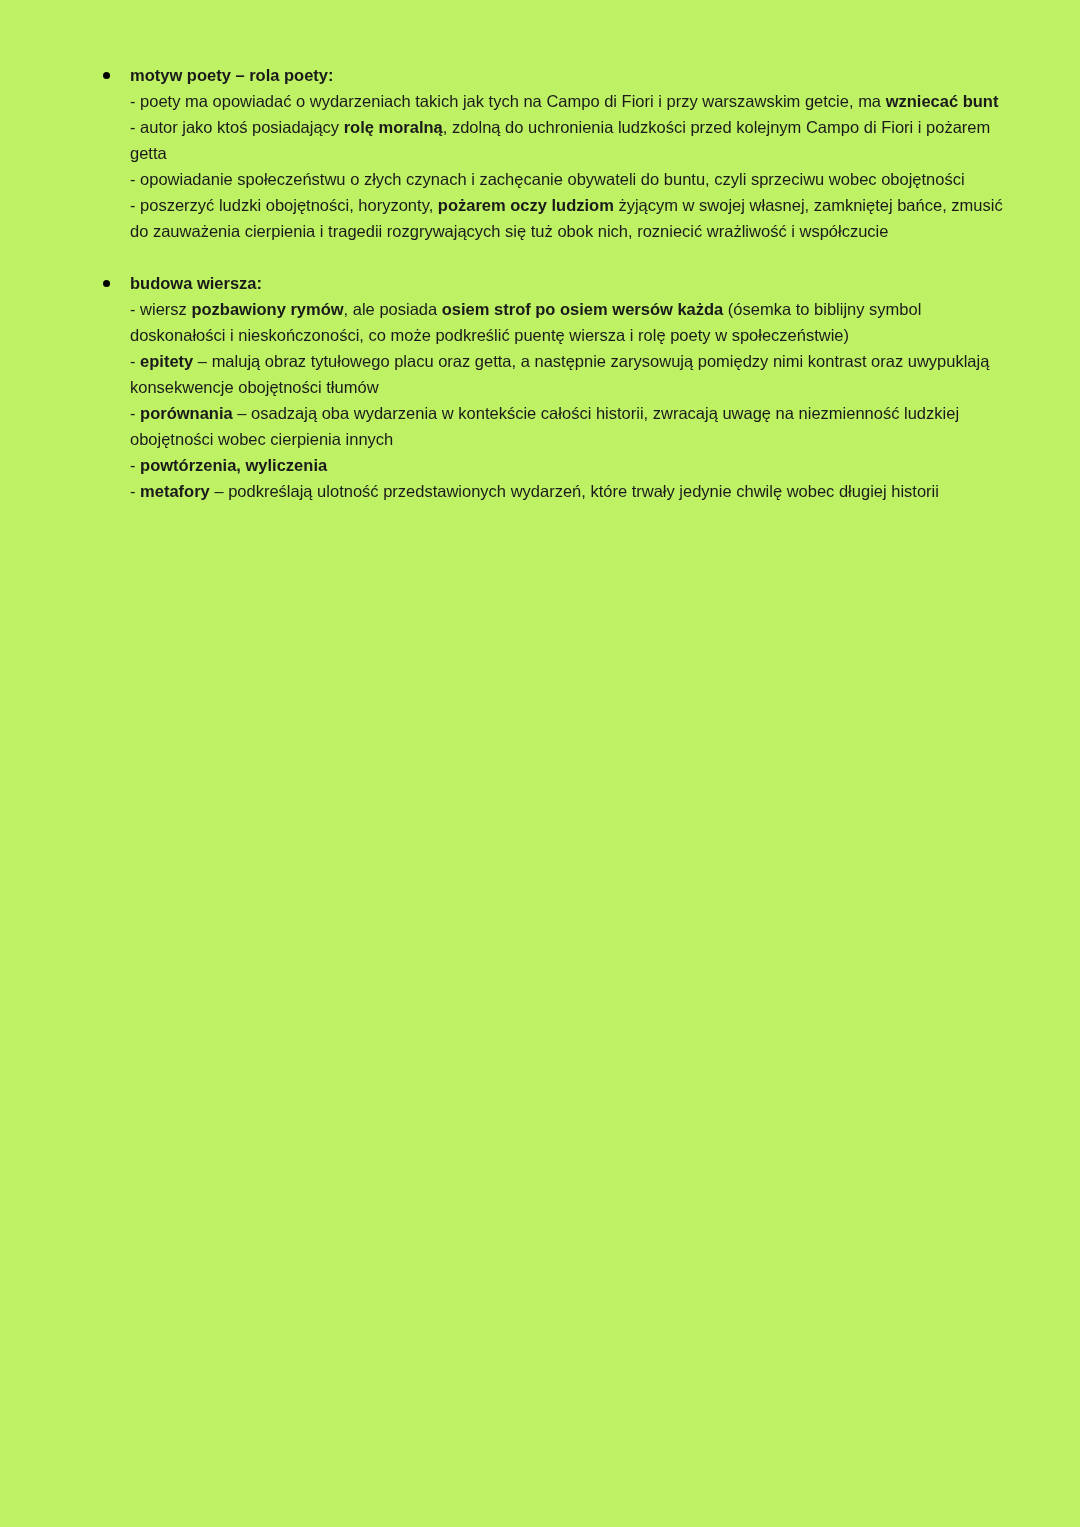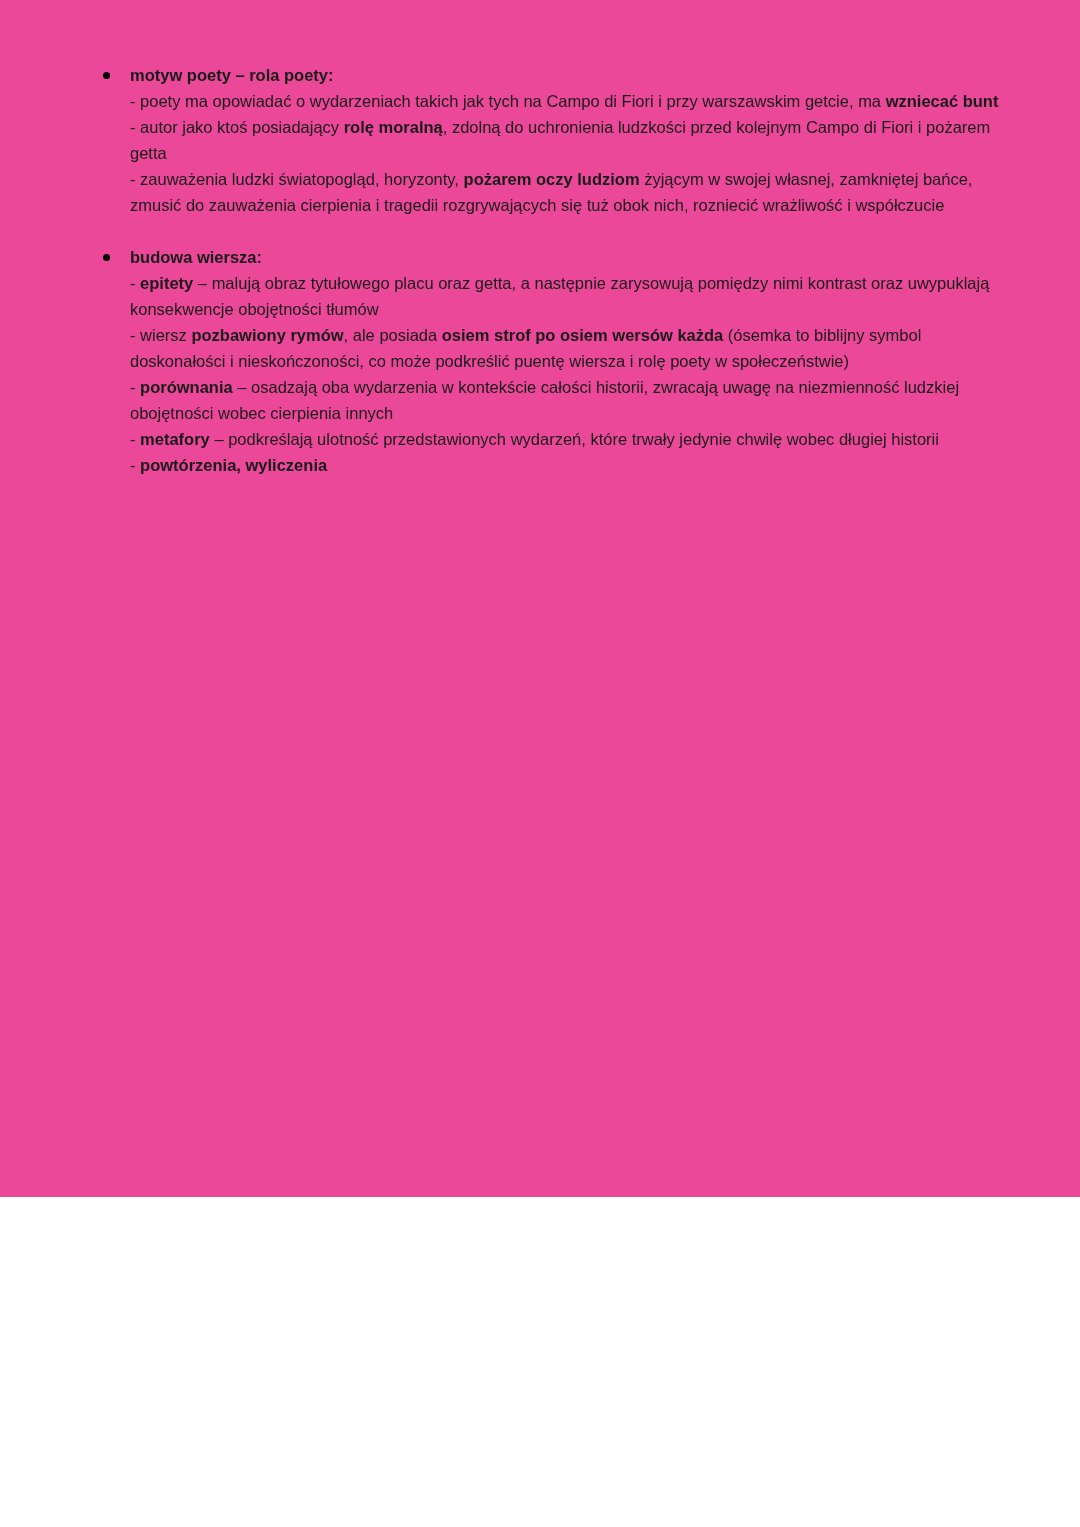--- a/index.html
+++ b/index.html
@@ -3,22 +3,22 @@
 <meta charset="utf-8">
 <style>
   html, body {
     margin: 0;
     padding: 0;
     background: #ffffff;
   }
   .page {
     position: relative;
     width: 1080px;
-    height: 1197px;
-    background: #ec4899;
+    height: 1527px;
+    background: #bef264;
     box-sizing: border-box;
     padding: 62px 64px 0 103px;
     font-family: "Liberation Sans", sans-serif;
     font-size: 16.5px;
     line-height: 26px;
     color: #1a1a1a;
     overflow: hidden;
   }
   .bullet {
     display: flex;
@@ -56,28 +56,29 @@
 <body>
 
 <div class="page">
   <div id="list-root">
       <div class="bullet">
         <span class="marker"></span>
         <div class="bullet-body">
           <div class="heading">motyw poety – rola poety:</div>
           <div class="line"><span>- poety ma opowiadać o wydarzeniach takich jak tych na Campo di Fiori i przy warszawskim getcie, ma </span><span class="b u">wzniecać bunt</span></div>
           <div class="line"><span>- autor jako ktoś posiadający </span><span class="b">rolę moralną</span><span>, zdolną do uchronienia ludzkości przed kolejnym Campo di Fiori i pożarem getta</span></div>
-          <div class="line"><span>- zauważenia ludzki światopogląd, horyzonty, </span><span class="b">pożarem oczy ludziom</span><span> żyjącym w swojej własnej, zamkniętej bańce, zmusić do zauważenia cierpienia i tragedii rozgrywających się tuż obok nich, rozniecić wrażliwość i współczucie</span></div>
+          <div class="line"><span>- opowiadanie społeczeństwu o złych czynach i zachęcanie obywateli do buntu, czyli sprzeciwu wobec obojętności</span></div>
+          <div class="line"><span>- poszerzyć ludzki obojętności, horyzonty, </span><span class="b">pożarem oczy ludziom</span><span> żyjącym w swojej własnej, zamkniętej bańce, zmusić do zauważenia cierpienia i tragedii rozgrywających się tuż obok nich, rozniecić wrażliwość i współczucie</span></div>
         </div>
       </div>
       <div class="bullet">
         <span class="marker"></span>
         <div class="bullet-body">
           <div class="heading">budowa wiersza:</div>
+          <div class="line"><span>- wiersz </span><span class="b">pozbawiony rymów</span><span>, ale posiada </span><span class="b">osiem strof po osiem wersów każda</span><span> (ósemka to biblijny symbol doskonałości i nieskończoności, co może podkreślić puentę wiersza i rolę poety w społeczeństwie)</span></div>
           <div class="line"><span>- </span><span class="b">epitety</span><span> – malują obraz tytułowego placu oraz getta, a następnie zarysowują pomiędzy nimi kontrast oraz uwypuklają konsekwencje obojętności tłumów</span></div>
-          <div class="line"><span>- wiersz </span><span class="b">pozbawiony rymów</span><span>, ale posiada </span><span class="b">osiem strof po osiem wersów każda</span><span> (ósemka to biblijny symbol doskonałości i nieskończoności, co może podkreślić puentę wiersza i rolę poety w społeczeństwie)</span></div>
           <div class="line"><span>- </span><span class="b">porównania</span><span> – osadzają oba wydarzenia w kontekście całości historii, zwracają uwagę na niezmienność ludzkiej obojętności wobec cierpienia innych</span></div>
+          <div class="line"><span>- </span><span class="b">powtórzenia, wyliczenia</span></div>
           <div class="line"><span>- </span><span class="b">metafory</span><span> – podkreślają ulotność przedstawionych wydarzeń, które trwały jedynie chwilę wobec długiej historii</span></div>
-          <div class="line"><span>- </span><span class="b">powtórzenia, wyliczenia</span></div>
         </div>
       </div>
     </div>
 </div>
 
 </body></html>

